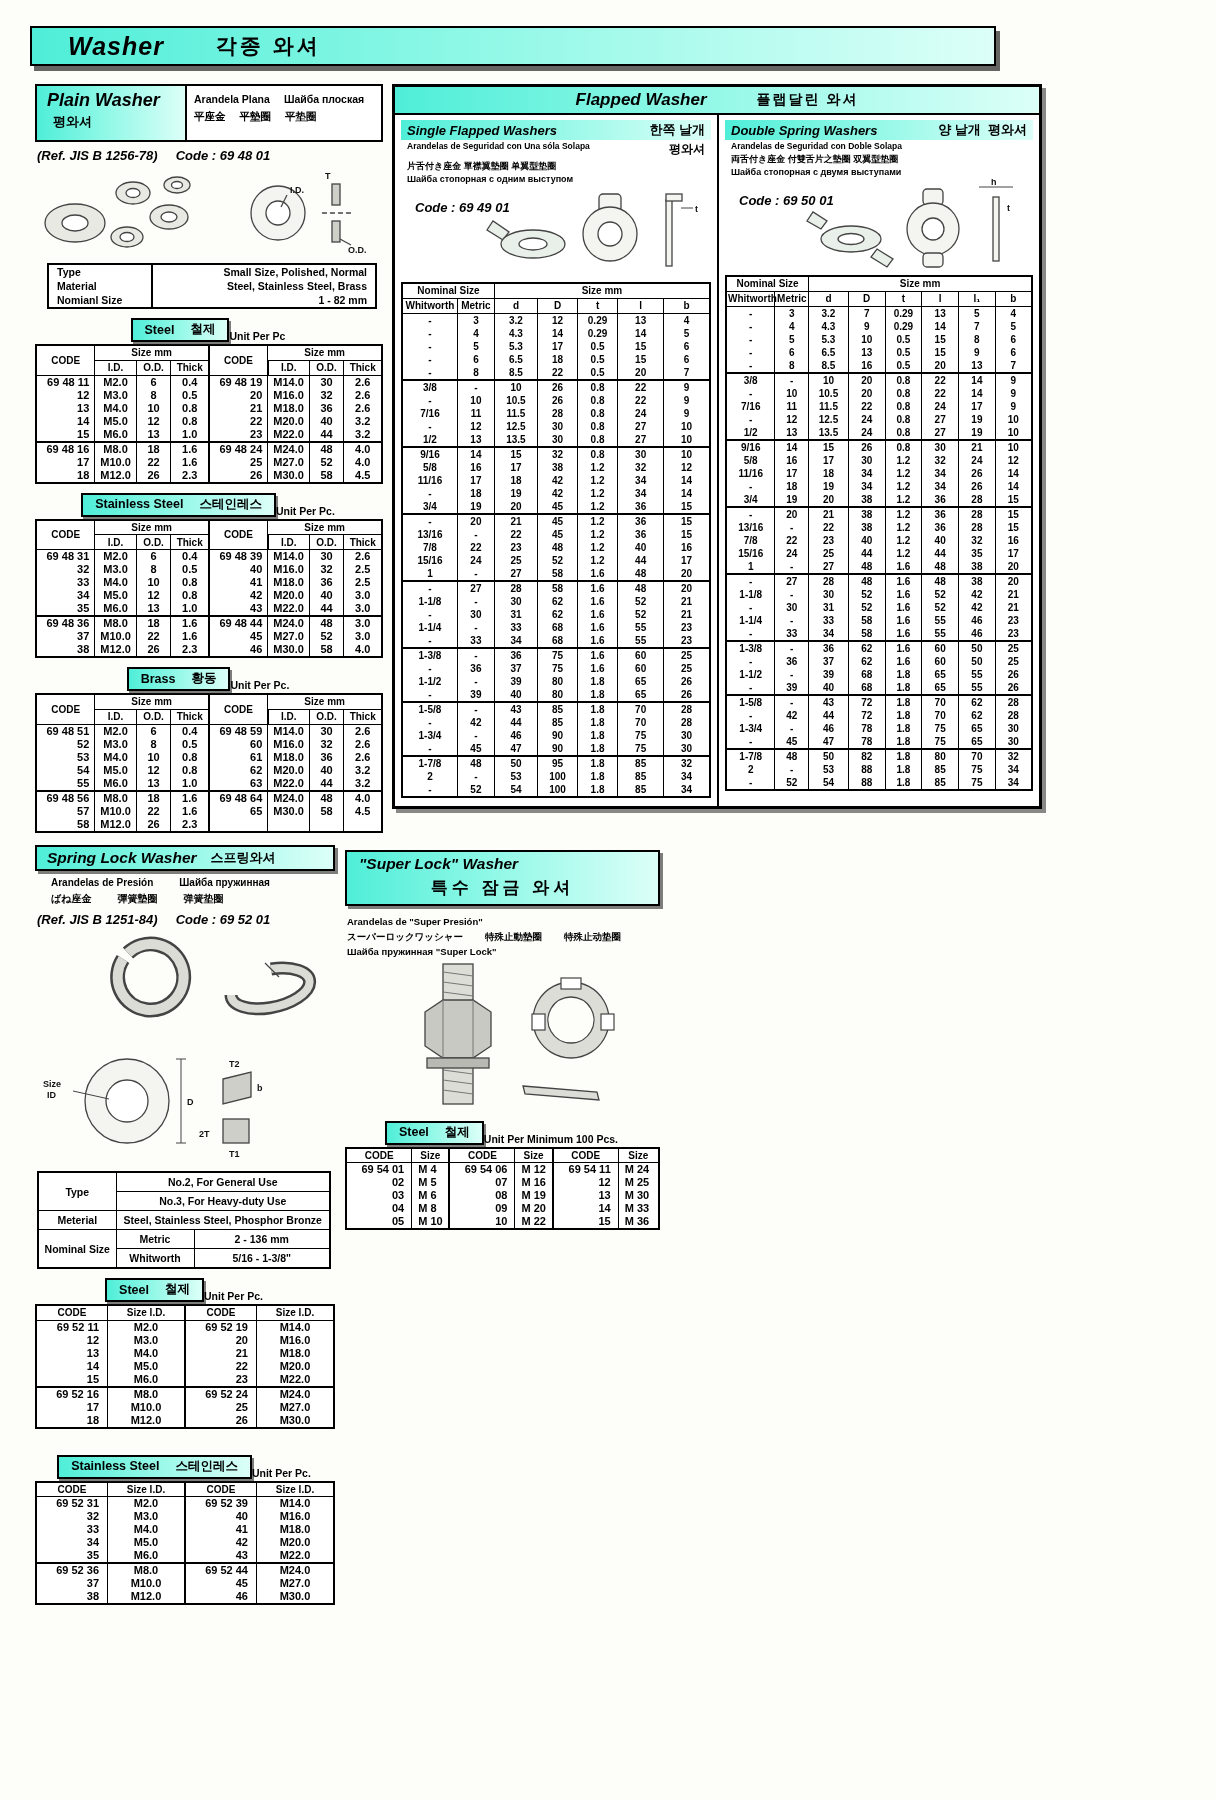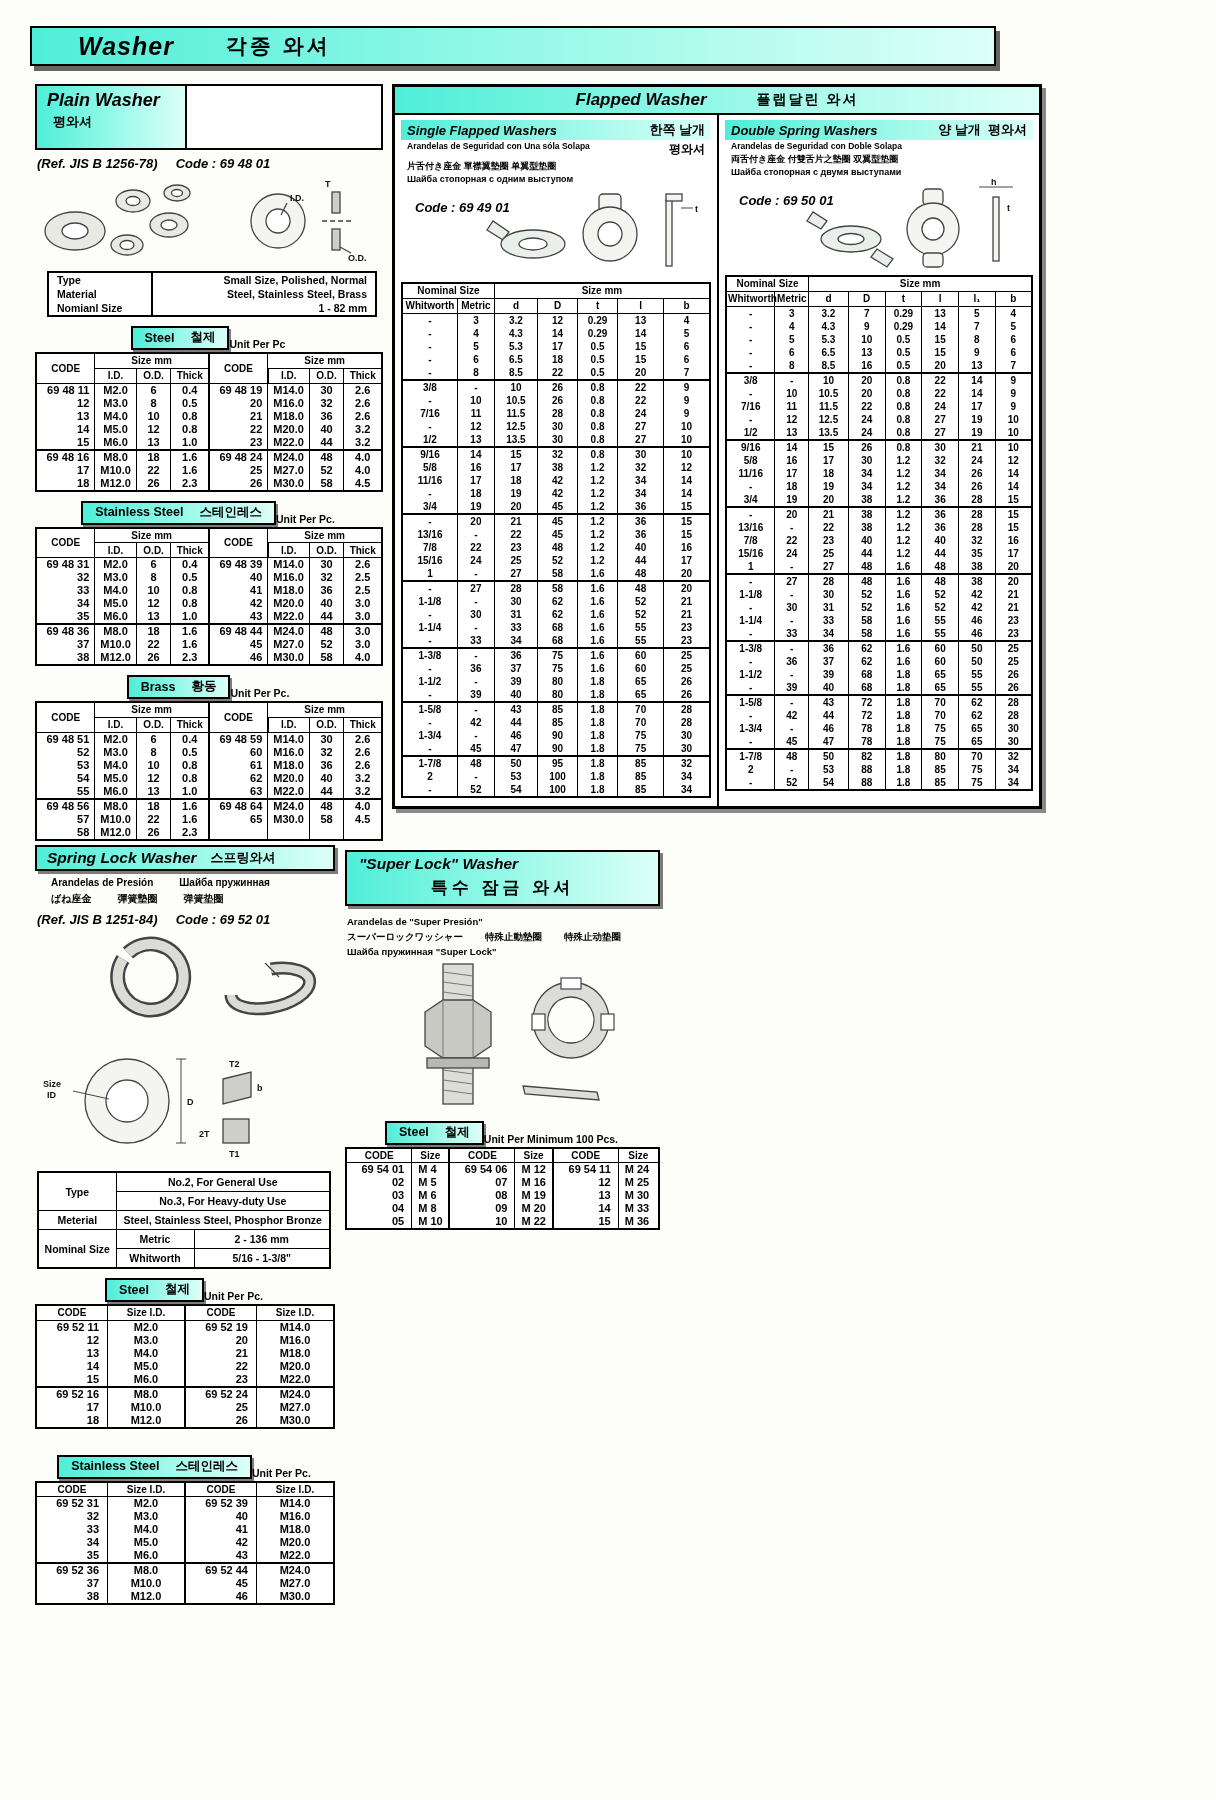--- a/index.html
+++ b/index.html
@@ -3,21 +3,21 @@
 <meta charset="utf-8">
 <style>
   * { margin:0; padding:0; box-sizing:border-box; }
   html,body { background:#e8e8e4; }
   body { font-family:"Liberation Sans", sans-serif; color:#000; }
   .page { position:relative; width:1216px; height:1800px; background:#fdfdfa; margin:0 auto; overflow:hidden; }
   .cyan { background:linear-gradient(90deg,#4feed8 0%,#8ef8e6 45%,#dcfff8 100%); }
 
   
   .title-bar { position:absolute; left:30px; top:26px; width:966px; height:40px; border:2px solid #000;
-    box-shadow:4px 5px 0 rgba(20,20,20,.65); display:flex; align-items:center; gap:52px; padding-left:46px; }
+    box-shadow:4px 5px 0 rgba(20,20,20,.65); display:flex; align-items:center; gap:52px; padding-left:36px; }
   .title-en { font-size:25px; font-weight:bold; font-style:italic; letter-spacing:1px; }
   .title-kr { font-size:21px; font-weight:bold; letter-spacing:3px; }
 
   
   .ref-line { display:flex; gap:18px; font-size:13px; font-weight:bold; font-style:italic; margin:6px 0 2px 2px; }
   .mat-bar { display:flex; align-items:flex-end; justify-content:center; margin:9px 0 2px; }
   .mat-box { border:2px solid #000; box-shadow:2px 3px 0 rgba(20,20,20,.55); padding:1px 12px 2px;
     font-weight:bold; font-size:12.5px; display:flex; gap:16px; align-items:center; }
   .unit { font-size:10.5px; font-weight:bold; padding-right:2px; }
 
@@ -31,21 +31,21 @@
   .super-t td:nth-child(3), .super-t td:nth-child(5) { border-left:2px solid #000 !important; }
   .plain-t td:nth-child(1), .plain-t td:nth-child(5) { text-align:right; padding-right:5px; }
   .spring-t td:nth-child(1), .spring-t td:nth-child(3) { text-align:right; padding-right:8px; }
   .super-t td:nth-child(odd) { text-align:right; padding-right:7px; }
   .super-t td:nth-child(even) { text-align:left; padding-left:6px; }
   .spring-t td { height:15px; line-height:15px; }
   .super-t td { height:16px; line-height:16px; }
 
   
   .plain { position:absolute; left:35px; top:84px; width:348px; }
-  .pw-head { border:2px solid #000; display:flex; height:66px; background:#fff; }
+  .pw-head { border:2px solid #000; display:flex; height:58px; background:#fff; }
   .pw-head-left { width:150px; padding:4px 10px; border-right:2px solid #000; }
   .pw-title { font-size:18px; font-weight:bold; font-style:italic; }
   .pw-kr { font-size:13px; font-weight:bold; padding-left:6px; margin-top:2px; }
   .pw-head-right { flex:1; padding:7px 7px; font-size:10.5px; font-weight:bold; }
   .intl-row { display:flex; gap:14px; margin-bottom:5px; }
   .drawing-wrap { margin:2px 0 2px; }
   .plain-spec { border-collapse:collapse; border:2px solid #000; font-size:10.5px; font-weight:bold;
     width:330px; margin:2px 0 4px 12px; background:#fff; }
   .plain-spec td { padding:1px 8px; }
   .plain-spec td:first-child { width:104px; }
@@ -104,20 +104,31 @@
   <div class="title-bar cyan">
     <span class="title-en">Washer</span>
     <span class="title-kr">각종 와셔</span>
   </div>
 
   <section class="plain">
     <div class="pw-head">
       <div class="pw-head-left cyan">
         <div class="pw-title">Plain Washer</div>
         <div class="pw-kr">평와셔</div>
+      </div>
+      <div class="pw-head-right">
+        <div class="intl-row">
+          <span>Arandela Plana</span>
+          <span>Шайба плоская</span>
+        </div>
+        <div class="intl-row">
+          <span>平座金</span>
+          <span>平墊圈</span>
+          <span>平垫圈</span>
+        </div>
       </div>
     </div>
 
     <div class="ref-line">
       <span>(Ref. JIS B 1256-78)</span>
       <span>Code : 69 48 01</span>
     </div>
 
     <div class="drawing-wrap">
       <svg width="340" height="92" viewBox="0 0 340 92">

